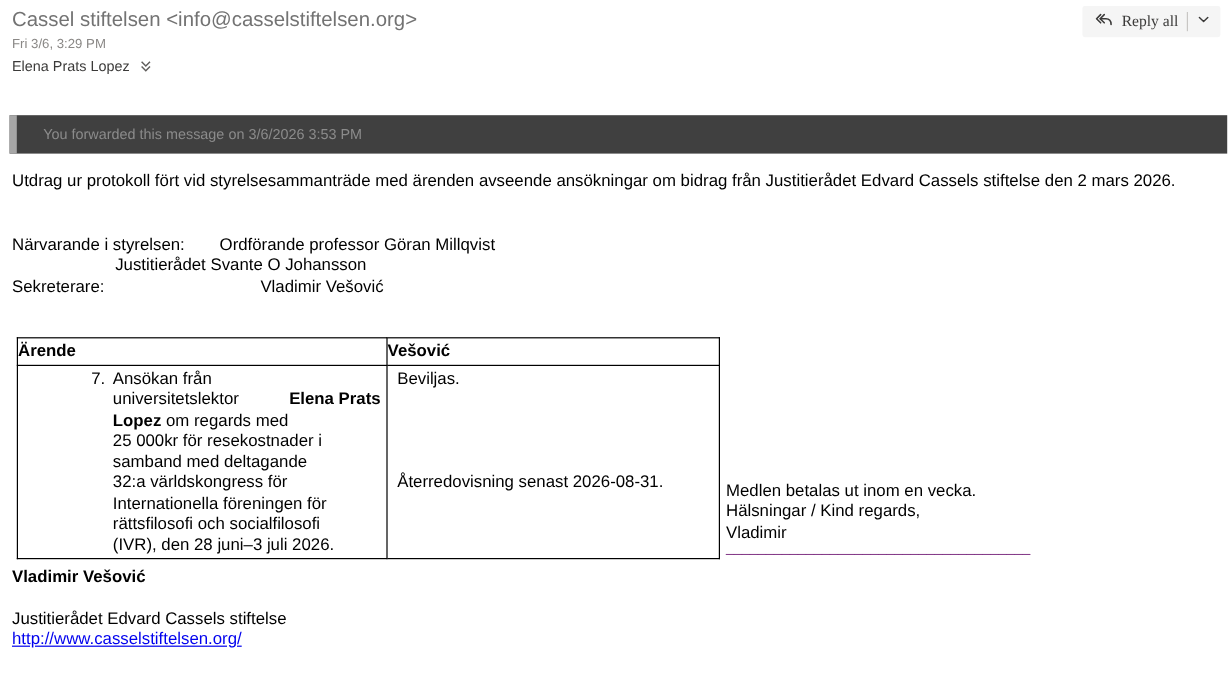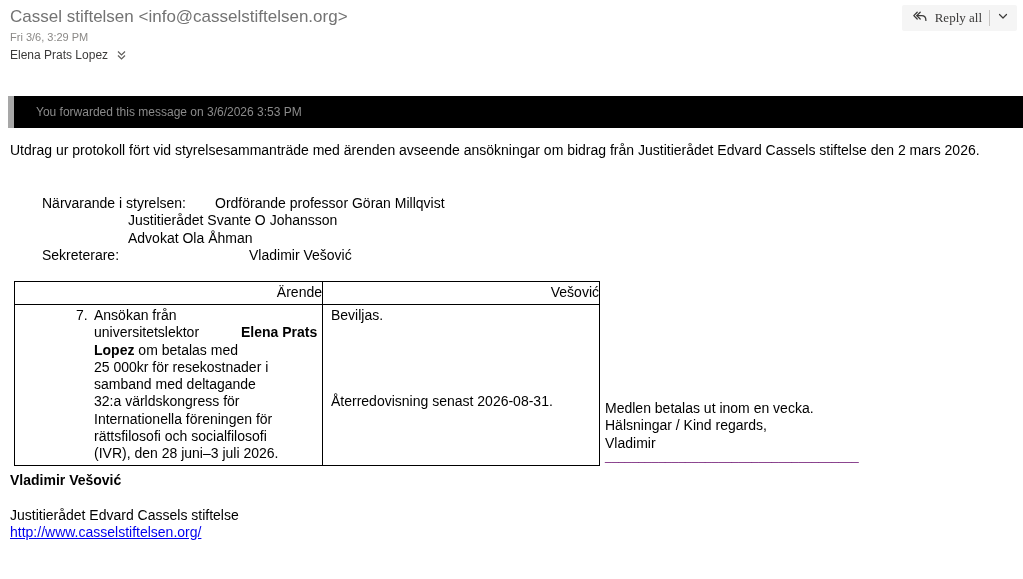--- a/index.html
+++ b/index.html
@@ -39,50 +39,50 @@
     font-family: Liberation Serif, serif;
     font-size: 13px; color: #3b3a39;
     cursor: pointer;
   }
   .replyall-btn .vdiv { width: 1px; height: 16px; background: #c8c6c4; }
 
   
   .banner {
     position: absolute; left: 8px; top: 96px;
     width: 1015px; height: 32px;
-    background: #000000;
+    background: #404040;
     border-left: 6px solid #a7a7a7;
     display: flex; align-items: center;
     padding-left: 22px;
     font-size: 12px; color: #8b8b8b;
   }
 
   
   .msg { font-size: 14px; color: #000; line-height: 17.3px; }
 
   .intro {
     position: absolute; left: 10px; top: 142px;
     width: 1006px;
   }
 
   .attendees { position: absolute; left: 10px; top: 195px; width: 600px; }
-  .attendees .line { position: relative; height: 17.3px; white-space: nowrap; margin-left: 32px; }
+  .attendees .line { position: relative; height: 17.3px; white-space: nowrap; }
   .attendees .val1 { position: absolute; left: 173px; }
   .attendees .ind  { position: absolute; left: 86px; }
   .attendees .val4 { position: absolute; left: 207px; }
 
   
   table.protocol {
     position: absolute; left: 14px; top: 281px;
     border-collapse: collapse;
     font-size: 14px; line-height: 17.3px; color: #000;
   }
   table.protocol th, table.protocol td { border: 1px solid #000; }
   table.protocol th {
-    font-weight: normal; text-align: right;
+    font-weight: bold; text-align: left;
     height: 23px; font-size: 14px;
   }
   .col-arende { width: 308px; }
   .col-atgard { width: 277px; }
   td.cell-arende { vertical-align: top; padding: 2px 4px 2px 61px; height: 158px; }
   td.cell-atgard { vertical-align: top; padding: 2px 4px 2px 8px; margin-left: 27px; }
   .item-row { display: flex; }
   .item-num { width: 18px; flex: none; }
   .atgard-2 { margin-top: 69px; }
 
@@ -149,42 +149,39 @@
 
   <div class="attendees msg">
     <div class="line">
       <span>Närvarande i styrelsen:</span>
       <span class="val1">Ordförande professor Göran Millqvist</span>
     </div>
     <div class="line">
       <span class="ind">Justitierådet Svante O Johansson</span>
     </div>
     <div class="line">
-      <span class="ind">Advokat Ola Åhman</span>
-    </div>
-    <div class="line">
       <span>Sekreterare:</span>
       <span class="val4">Vladimir Vešović</span>
     </div>
   </div>
 
   <table class="protocol">
     <tbody>
         <tr>
       <th class="col-arende">Ärende</th>
       <th class="col-atgard">Vešović</th>
     </tr>
     <tr>
       <td class="cell-arende">
         <div class="item-row">
           <span class="item-num">7.</span>
           <div>
                 <div><span>Ansökan från</span></div>
                 <div><span>universitetslektor </span><span style="font-weight: bold; padding-left: 38px;">Elena Prats</span></div>
-                <div><span style="font-weight: bold;">Lopez</span><span> om betalas med</span></div>
+                <div><span style="font-weight: bold;">Lopez</span><span> om regards med</span></div>
                 <div><span>25 000kr för resekostnader i</span></div>
                 <div><span>samband med deltagande</span></div>
                 <div><span>32:a världskongress för</span></div>
                 <div><span>Internationella föreningen för</span></div>
                 <div><span>rättsfilosofi och socialfilosofi</span></div>
                 <div><span>(IVR), den 28 juni–3 juli 2026.</span></div>
               </div>
         </div>
       </td>
       <td class="cell-atgard">

